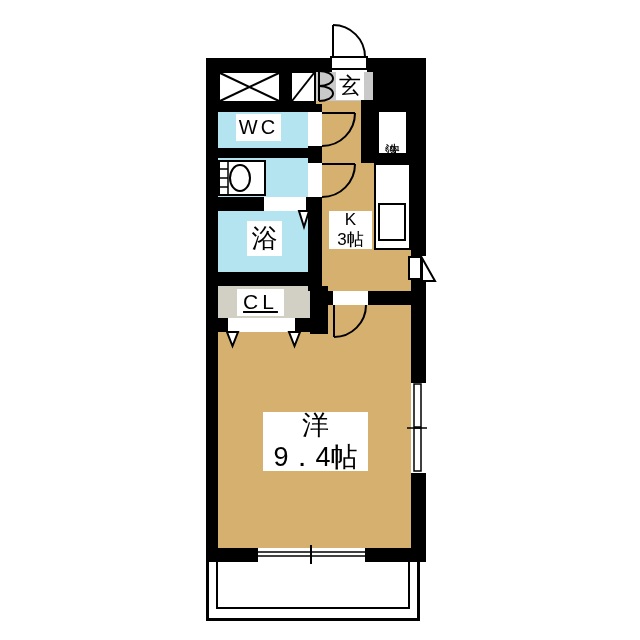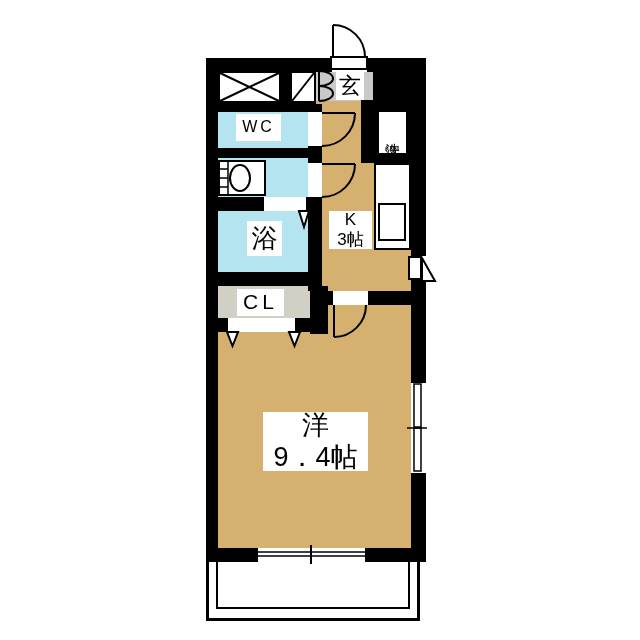--- a/index.html
+++ b/index.html
@@ -15,21 +15,21 @@
   .fill-gray{background:#c9c9c9;}
   .fill-clgray{background:#d2cfc5;}
   .whitebox{position:absolute;background:#fff;}
   .bordered{border:2px solid #000;box-sizing:border-box;}
   .label{
     position:absolute;background:#fff;color:#000;
     display:flex;align-items:center;justify-content:center;
     text-align:center;line-height:1.15;white-space:nowrap;
   }
   .lbl-genkan{font-size:22px;}
-  .lbl-wc{font-size:16px;letter-spacing:3px;}
+  .lbl-wc{font-size:20px;letter-spacing:3px;}
   .lbl-bath{font-size:26px;}
   .lbl-cl{font-size:21px;letter-spacing:4px;}
   .lbl-k{font-size:17px;flex-direction:column;}
   .lbl-main{font-size:27px;flex-direction:column;}
   .lbl-laundry{
     font-size:15px;writing-mode:vertical-rl;text-orientation:upright;
     letter-spacing:2px;
   }
   .lbl-veranda{font-size:25px;letter-spacing:6px;background:transparent;}
   svg{position:absolute;left:0;top:0;}
@@ -137,21 +137,21 @@
       <line x1="219" y1="169" x2="228" y2="169" stroke-width="1.5"></line>
       <line x1="219" y1="178" x2="228" y2="178" stroke-width="1.5"></line>
       <line x1="219" y1="187" x2="228" y2="187" stroke-width="1.5"></line>
     </g>
   </svg>
 
   <div class="label lbl-genkan" style="left:336px;top:72px;width:28px;height:28px;">玄</div>
   <div class="label lbl-wc" style="left:236px;top:114px;width:45px;height:27px;">WC</div>
   <div class="label lbl-laundry" style="left:380px;top:113px;width:25px;height:40px;justify-content:center;">洗濯</div>
   <div class="label lbl-bath" style="left:247px;top:221px;width:35px;height:35px;">浴</div>
-  <div class="label lbl-cl" style="left:237px;top:289px;width:47px;height:27px;">CL</div>
+  <div class="label lbl-cl" style="left:237px;top:289px;width:47px;height:27px;text-decoration:underline;">CL</div>
   <div class="label lbl-k" style="left:329px;top:211px;width:43px;height:38px;">
     <span>K</span>
     <span>3帖</span>
   </div>
   <div class="label lbl-main" style="left:263px;top:412px;width:105px;height:59px;">
     <span>洋</span>
     <span>9．4帖</span>
   </div>
 
 </div>

